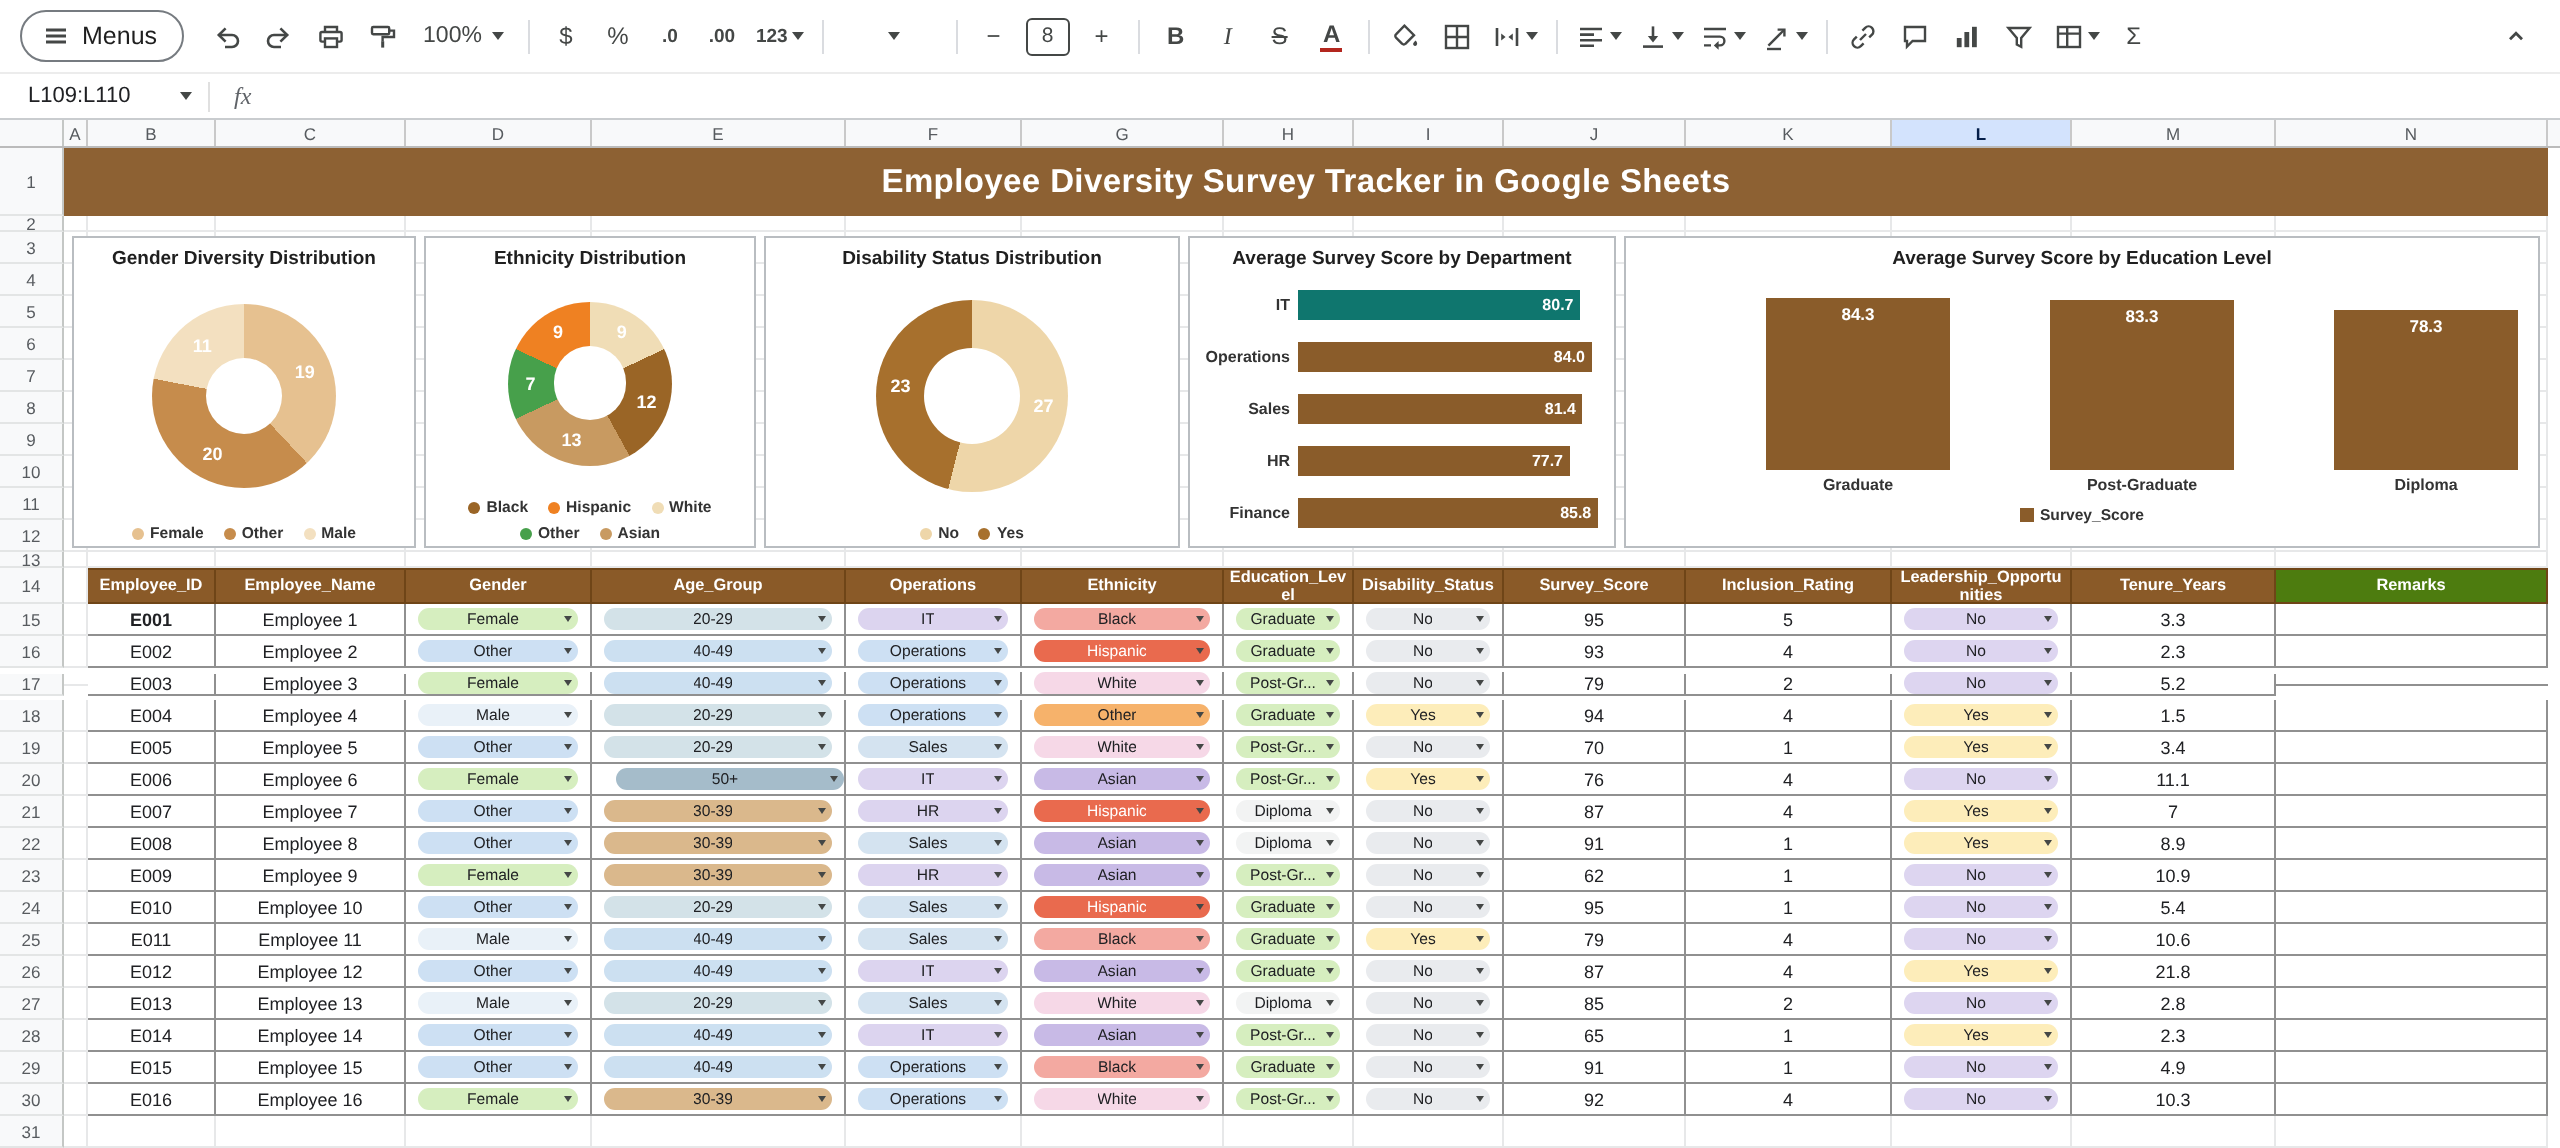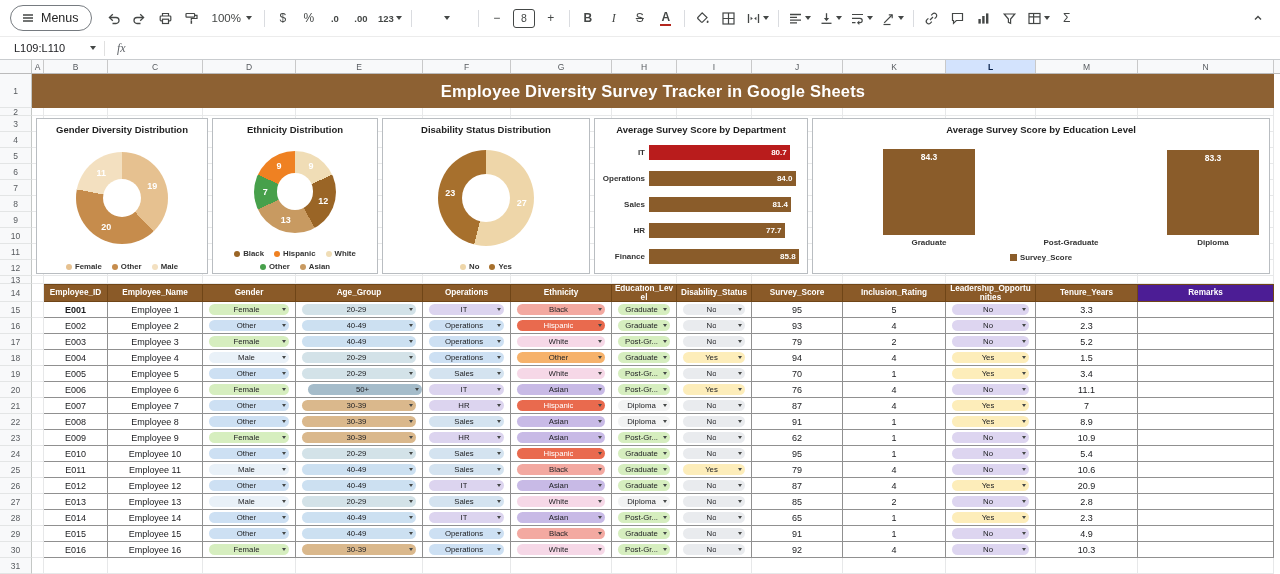--- a/index.html
+++ b/index.html
@@ -535,21 +535,21 @@
         <div class="th" style="width: 93px; background: rgb(138, 90, 40);">Gender</div>
         <div class="th" style="width: 127px; background: rgb(138, 90, 40);">Age_Group</div>
         <div class="th" style="width: 88px; background: rgb(138, 90, 40);">Operations</div>
         <div class="th" style="width: 101px; background: rgb(138, 90, 40);">Ethnicity</div>
         <div class="th" style="width: 65px; background: rgb(138, 90, 40);">Education_Level</div>
         <div class="th" style="width: 75px; background: rgb(138, 90, 40);">Disability_Status</div>
         <div class="th" style="width: 91px; background: rgb(138, 90, 40);">Survey_Score</div>
         <div class="th" style="width: 103px; background: rgb(138, 90, 40);">Inclusion_Rating</div>
         <div class="th" style="width: 90px; background: rgb(138, 90, 40);">Leadership_Opportunities</div>
         <div class="th" style="width: 102px; background: rgb(138, 90, 40);">Tenure_Years</div>
-        <div class="th" style="width: 136px; background: #4c1d95;">Remarks</div>
+        <div class="th" style="width: 136px; background: #4d7c0f;">Remarks</div>
         <div class="rfill"></div>
       </div>
       <div class="r" style="height: 16px;">
         <div class="rn">15</div>
         <div class="c" style="width: 12px;"></div>
         <div class="td" style="width: 64px; font-weight: bold;">
           <span class="tdx">E001</span>
         </div>
         <div class="td" style="width: 95px;">
           <span class="tdx">Employee 1</span>
@@ -668,21 +668,21 @@
           </div>
         </div>
         <div class="td" style="width: 102px;">
           <span class="tdx">2.3</span>
         </div>
         <div class="td" style="width: 136px;">
           <span class="tdx"></span>
         </div>
         <div class="rfill"></div>
       </div>
-      <div class="r" style="height: 16px;">
+      <div class="r" style="height: 16px; align-items: center;">
         <div class="rn">17</div>
         <div class="c" style="width: 12px;"></div>
         <div class="td" style="width: 64px;">
           <span class="tdx">E003</span>
         </div>
         <div class="td" style="width: 95px;">
           <span class="tdx">Employee 3</span>
         </div>
         <div class="td" style="width: 93px;">
           <div class="chip" style="background: rgb(214, 238, 191);">
@@ -1311,21 +1311,21 @@
         <div class="td" style="width: 103px;">
           <span class="tdx">4</span>
         </div>
         <div class="td" style="width: 90px;">
           <div class="chip" style="background: rgb(253, 237, 186);">
             <span class="tx">Yes</span>
             <span class="cv"></span>
           </div>
         </div>
         <div class="td" style="width: 102px;">
-          <span class="tdx">20.9</span>
+          <span class="tdx">21.8</span>
         </div>
         <div class="td" style="width: 136px;">
           <span class="tdx"></span>
         </div>
         <div class="rfill"></div>
       </div>
       <div class="r" style="height: 16px;">
         <div class="rn">27</div>
         <div class="c" style="width: 12px;"></div>
         <div class="td" style="width: 64px;">
@@ -1680,21 +1680,21 @@
             <span class="ldot" style="background: rgb(167, 112, 45);"></span>
             <span>Yes</span>
           </span>
         </div>
       </div>
       <div class="chart-box" style="left: 594px; top: 44px; width: 214px; height: 156px;">
         <div class="chart-title">Average Survey Score by Department</div>
         <div class="hbar-holder">
           <div class="hbar-row">
             <div class="hbar-cat">IT</div>
-            <div class="hbar-bar" style="width: 140.756px; background: #b91c1c;">
+            <div class="hbar-bar" style="width: 140.756px; background: #0f766e;">
               <span>80.7</span>
             </div>
           </div>
           <div class="hbar-row">
             <div class="hbar-cat">Operations</div>
             <div class="hbar-bar" style="width: 146.512px; background: rgb(138, 92, 42);">
               <span>84.0</span>
             </div>
           </div>
           <div class="hbar-row">
@@ -1719,20 +1719,23 @@
       </div>
       <div class="chart-box" style="left: 812px; top: 44px; width: 458px; height: 156px;">
         <div class="chart-title">Average Survey Score by Education Level</div>
         <div class="vbar-area">
           <div class="vbar" style="height: 86.1733px; background: rgb(138, 92, 42);">
             <span class="vlabel">84.3</span>
           </div>
           <div class="vbar" style="height: 85.1511px; background: rgb(138, 92, 42);">
             <span class="vlabel">83.3</span>
           </div>
+          <div class="vbar" style="height: 80.04px; background: rgb(138, 92, 42);">
+            <span class="vlabel">78.3</span>
+          </div>
         </div>
         <div class="vcats">
           <div class="vcat">Graduate</div>
           <div class="vcat">Post-Graduate</div>
           <div class="vcat">Diploma</div>
         </div>
         <div class="legend vlegend">
           <span class="litem">
             <span class="lsq" style="background: rgb(138, 92, 42);"></span>
             <span>Survey_Score</span>

